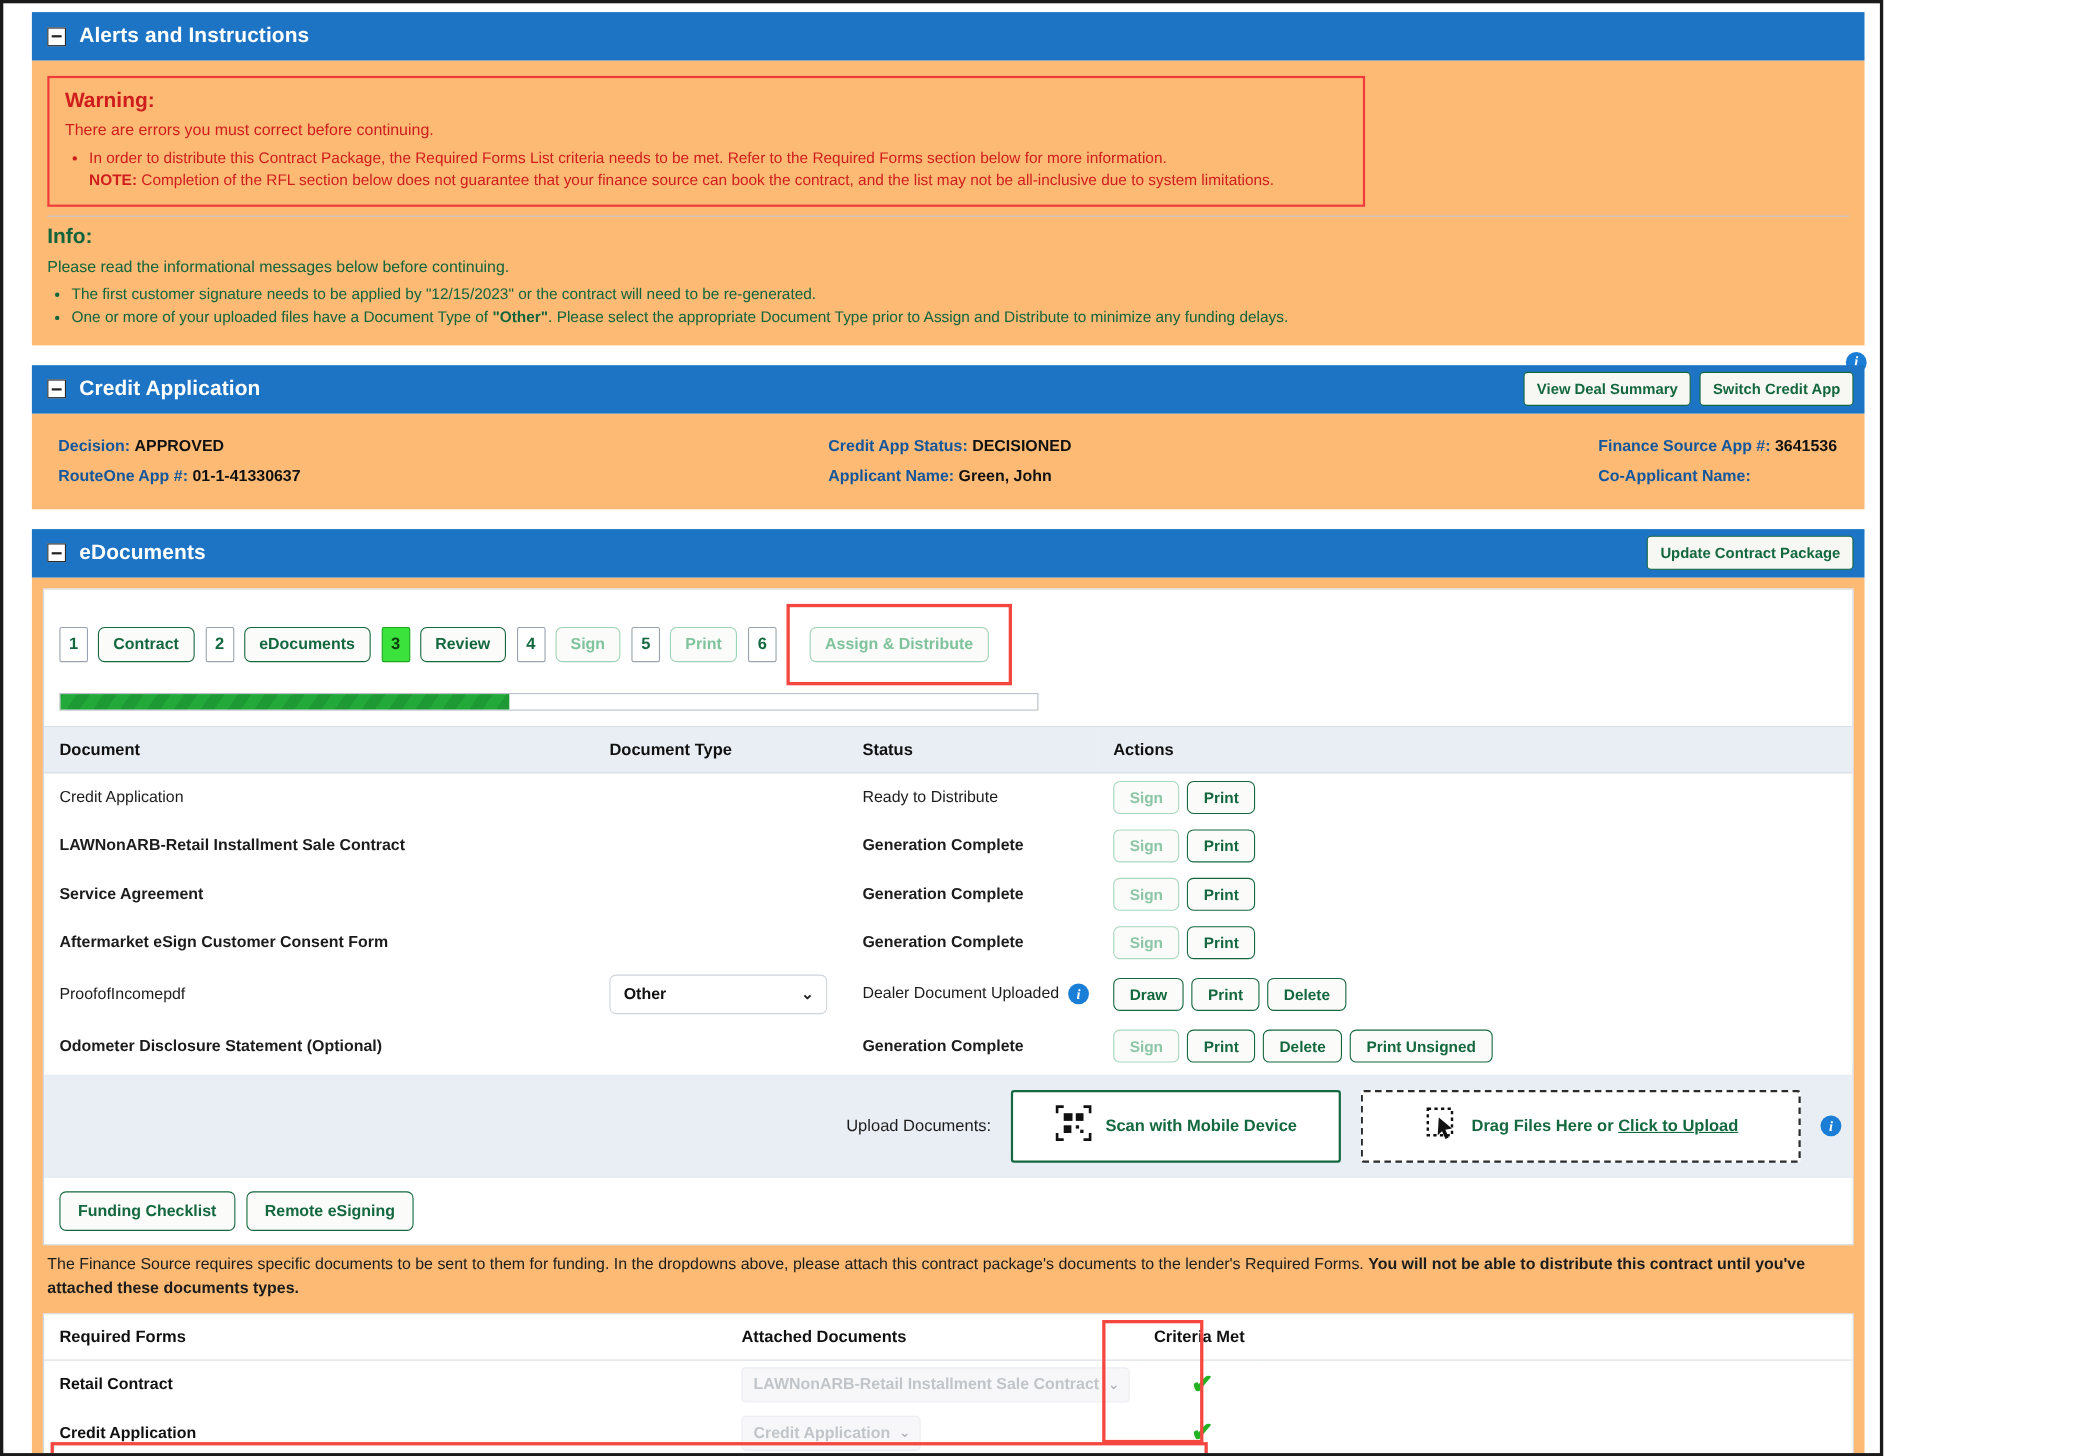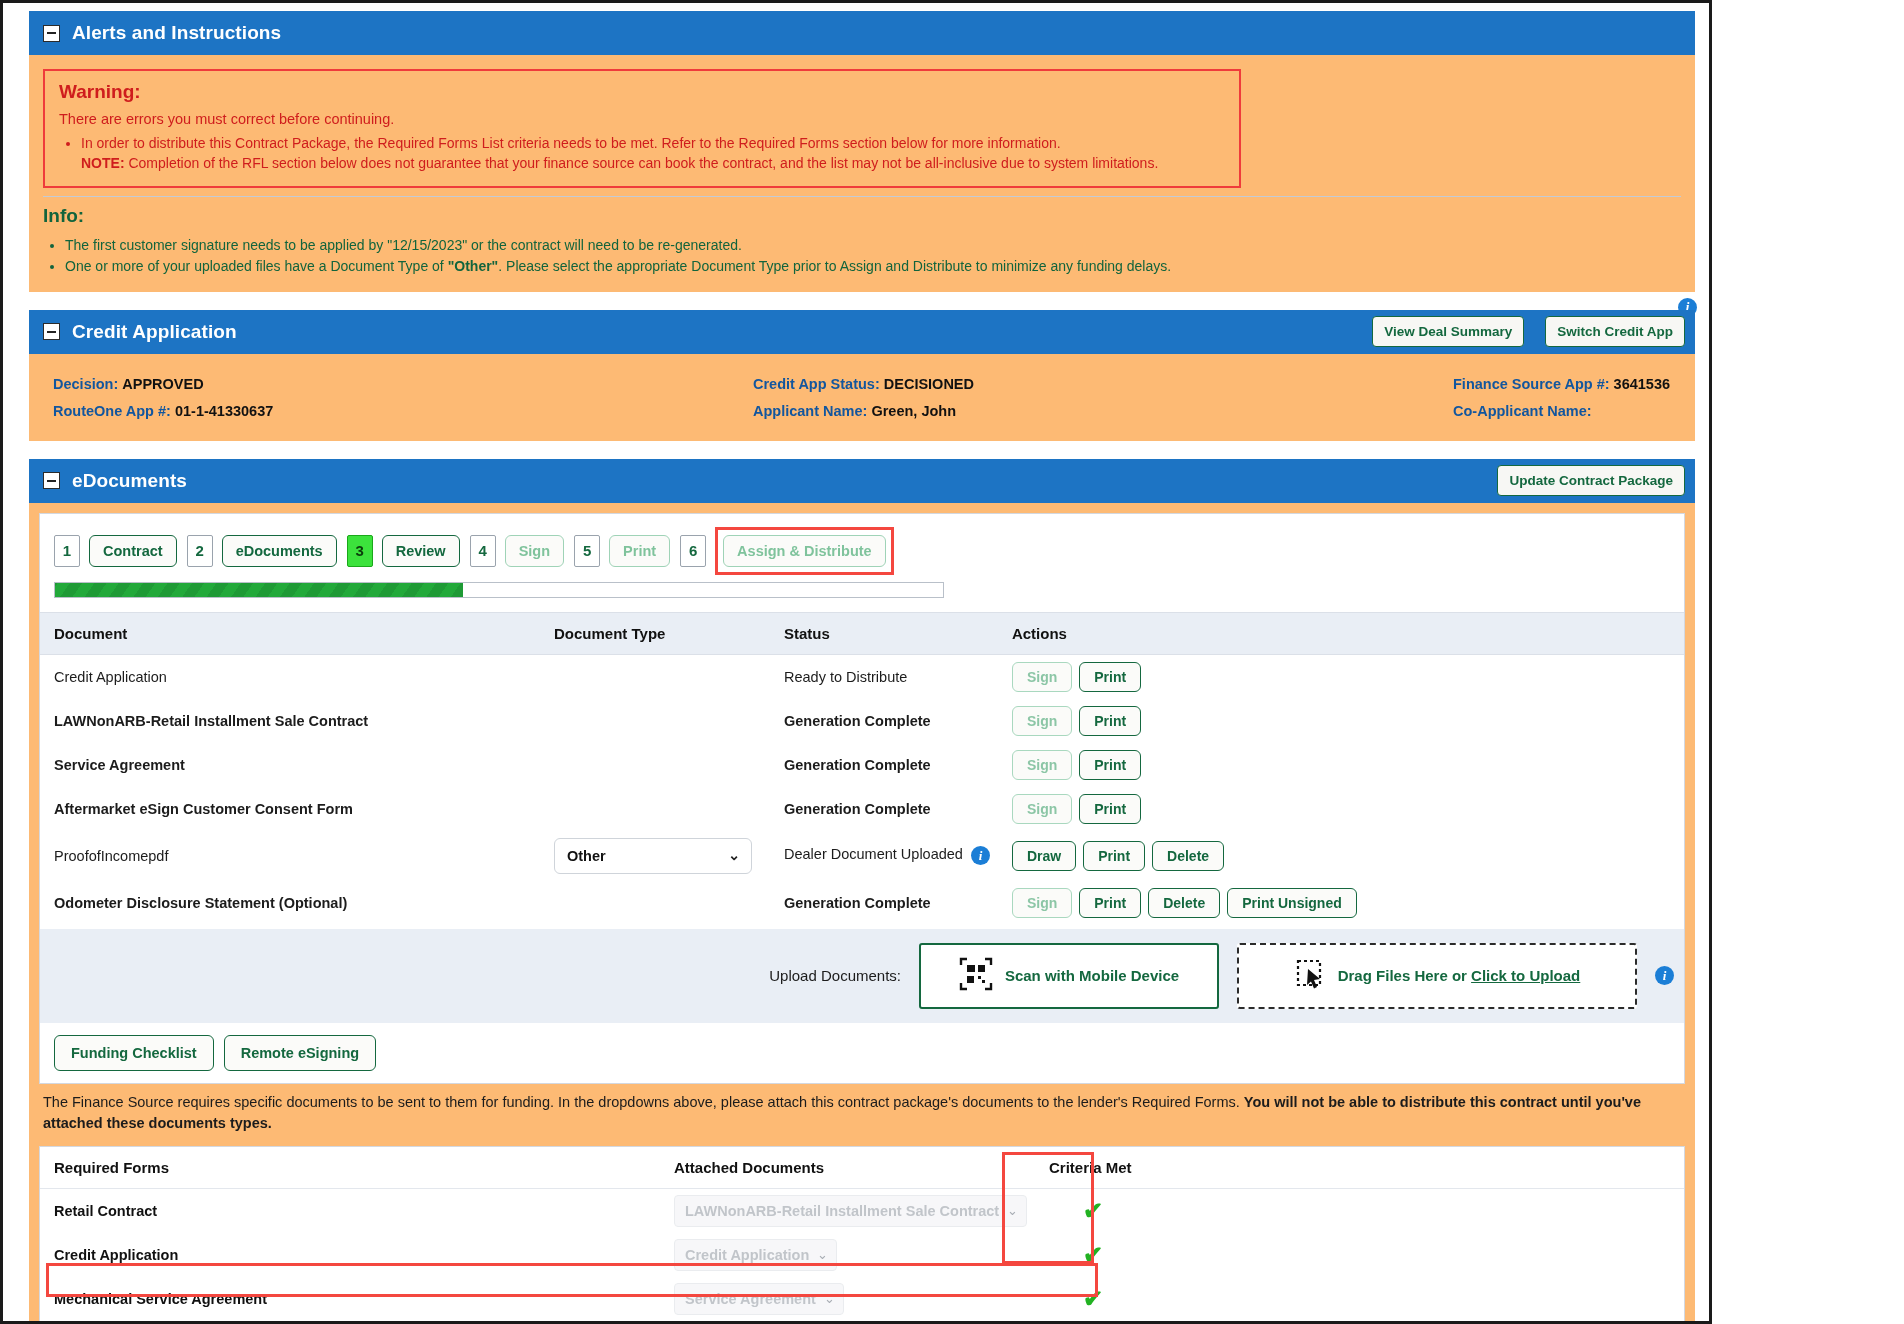--- a/index.html
+++ b/index.html
@@ -37,21 +37,21 @@
     width: 17px; height: 17px;
     background: #ffffff;
     border: 1px solid #2b2b2b;
     display: inline-flex; align-items: center; justify-content: center;
     flex: 0 0 auto;
   }
   .collapse-icon i {
     display: block; width: 9px; height: 2px; background: #222;
   }
   .panel-head-actions {
-    margin-left: auto; display: flex; gap: 21px; align-items: center;
+    margin-left: auto; display: flex; gap: 8px; align-items: center;
   }
   .hdr-btn {
     background: #f7f7f4;
     border: 1px solid #14683f;
     color: #14683f;
     font-size: 13.5px;
     font-weight: bold;
     font-family: "Liberation Sans", sans-serif;
     padding: 7px 11px;
     border-radius: 4px;
@@ -116,21 +116,21 @@
     border: 1px solid #14683f;
     background: #fbfbf9;
     color: #14683f;
     font-size: 14.5px; font-weight: bold;
     padding: 7px 13px;
     border-radius: 6px;
     white-space: nowrap;
     cursor: pointer;
   }
   .step-btn.muted { border-color: #9fd3b7; color: #7fc39c; }
-  .step.highlight { outline: 3px solid #f4473f; outline-offset: 0; padding: 5px; margin-left: 2px; }
+  .step.highlight { outline: 3px solid #f4473f; outline-offset: 0; padding: 18px; margin-left: 2px; }
   .step.highlight .step-btn { margin-left: 0; }
 
   .progress-wrap {
     margin: 6px 14px 14px 14px;
     width: 890px; height: 16px;
     border: 1px solid #b9c0c9;
     background: #ffffff;
   }
   .progress-fill {
     height: 100%;
@@ -268,20 +268,21 @@
           <li>
             <span>In order to distribute this Contract Package, the Required Forms List criteria needs to be met. Refer to the Required Forms section below for more information.</span><br>
             <b>NOTE:</b><span> Completion of the RFL section below does not guarantee that your finance source can book the contract, and the list may not be all-inclusive due to system limitations.</span>
           </li>
         </ul>
       </div>
 
       <div class="divider-line"></div>
 
       <div class="info-title">Info:</div>
+      <div class="info-sub">Please read the informational messages below before continuing.</div>
       <ul class="info-list">
         <li>The first customer signature needs to be applied by "12/15/2023" or the contract will need to be re-generated.</li>
         <li>
           <span>One or more of your uploaded files have a Document Type of </span><b>"Other"</b><span>. Please select the appropriate Document Type prior to Assign and Distribute to minimize any funding delays.</span>
         </li>
       </ul>
     </div>
   </div>
 
   <div class="panel">

